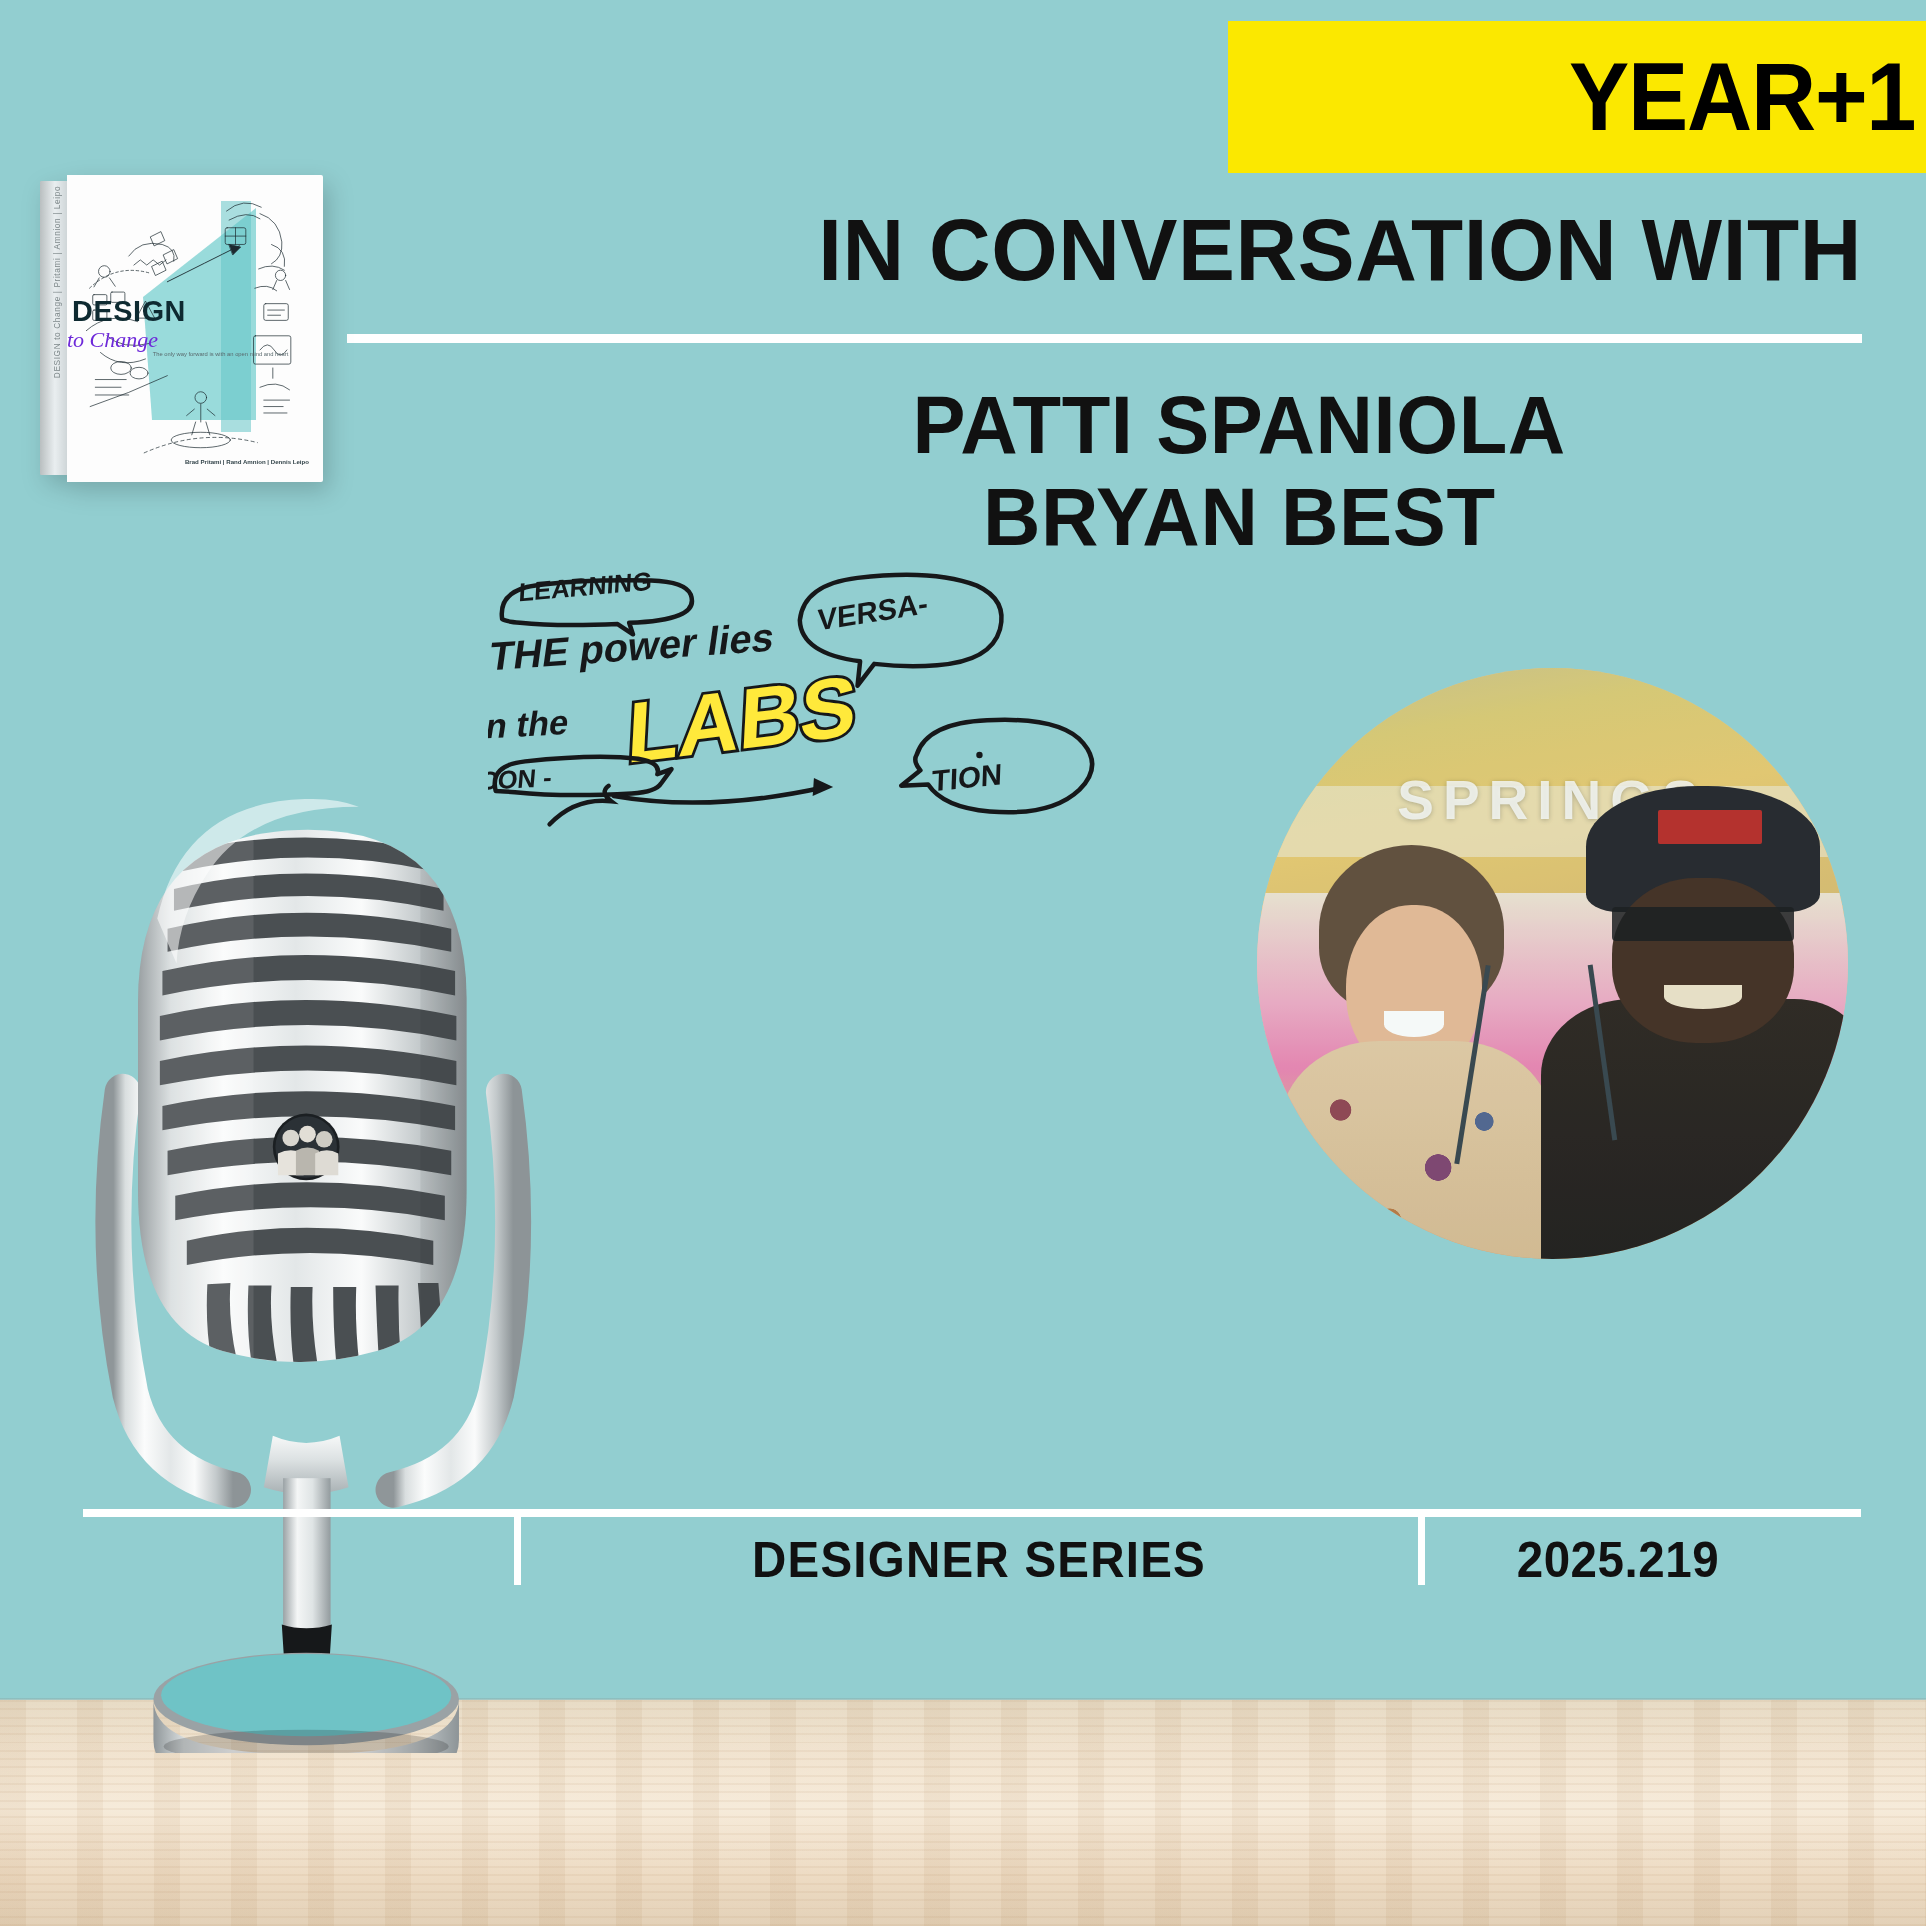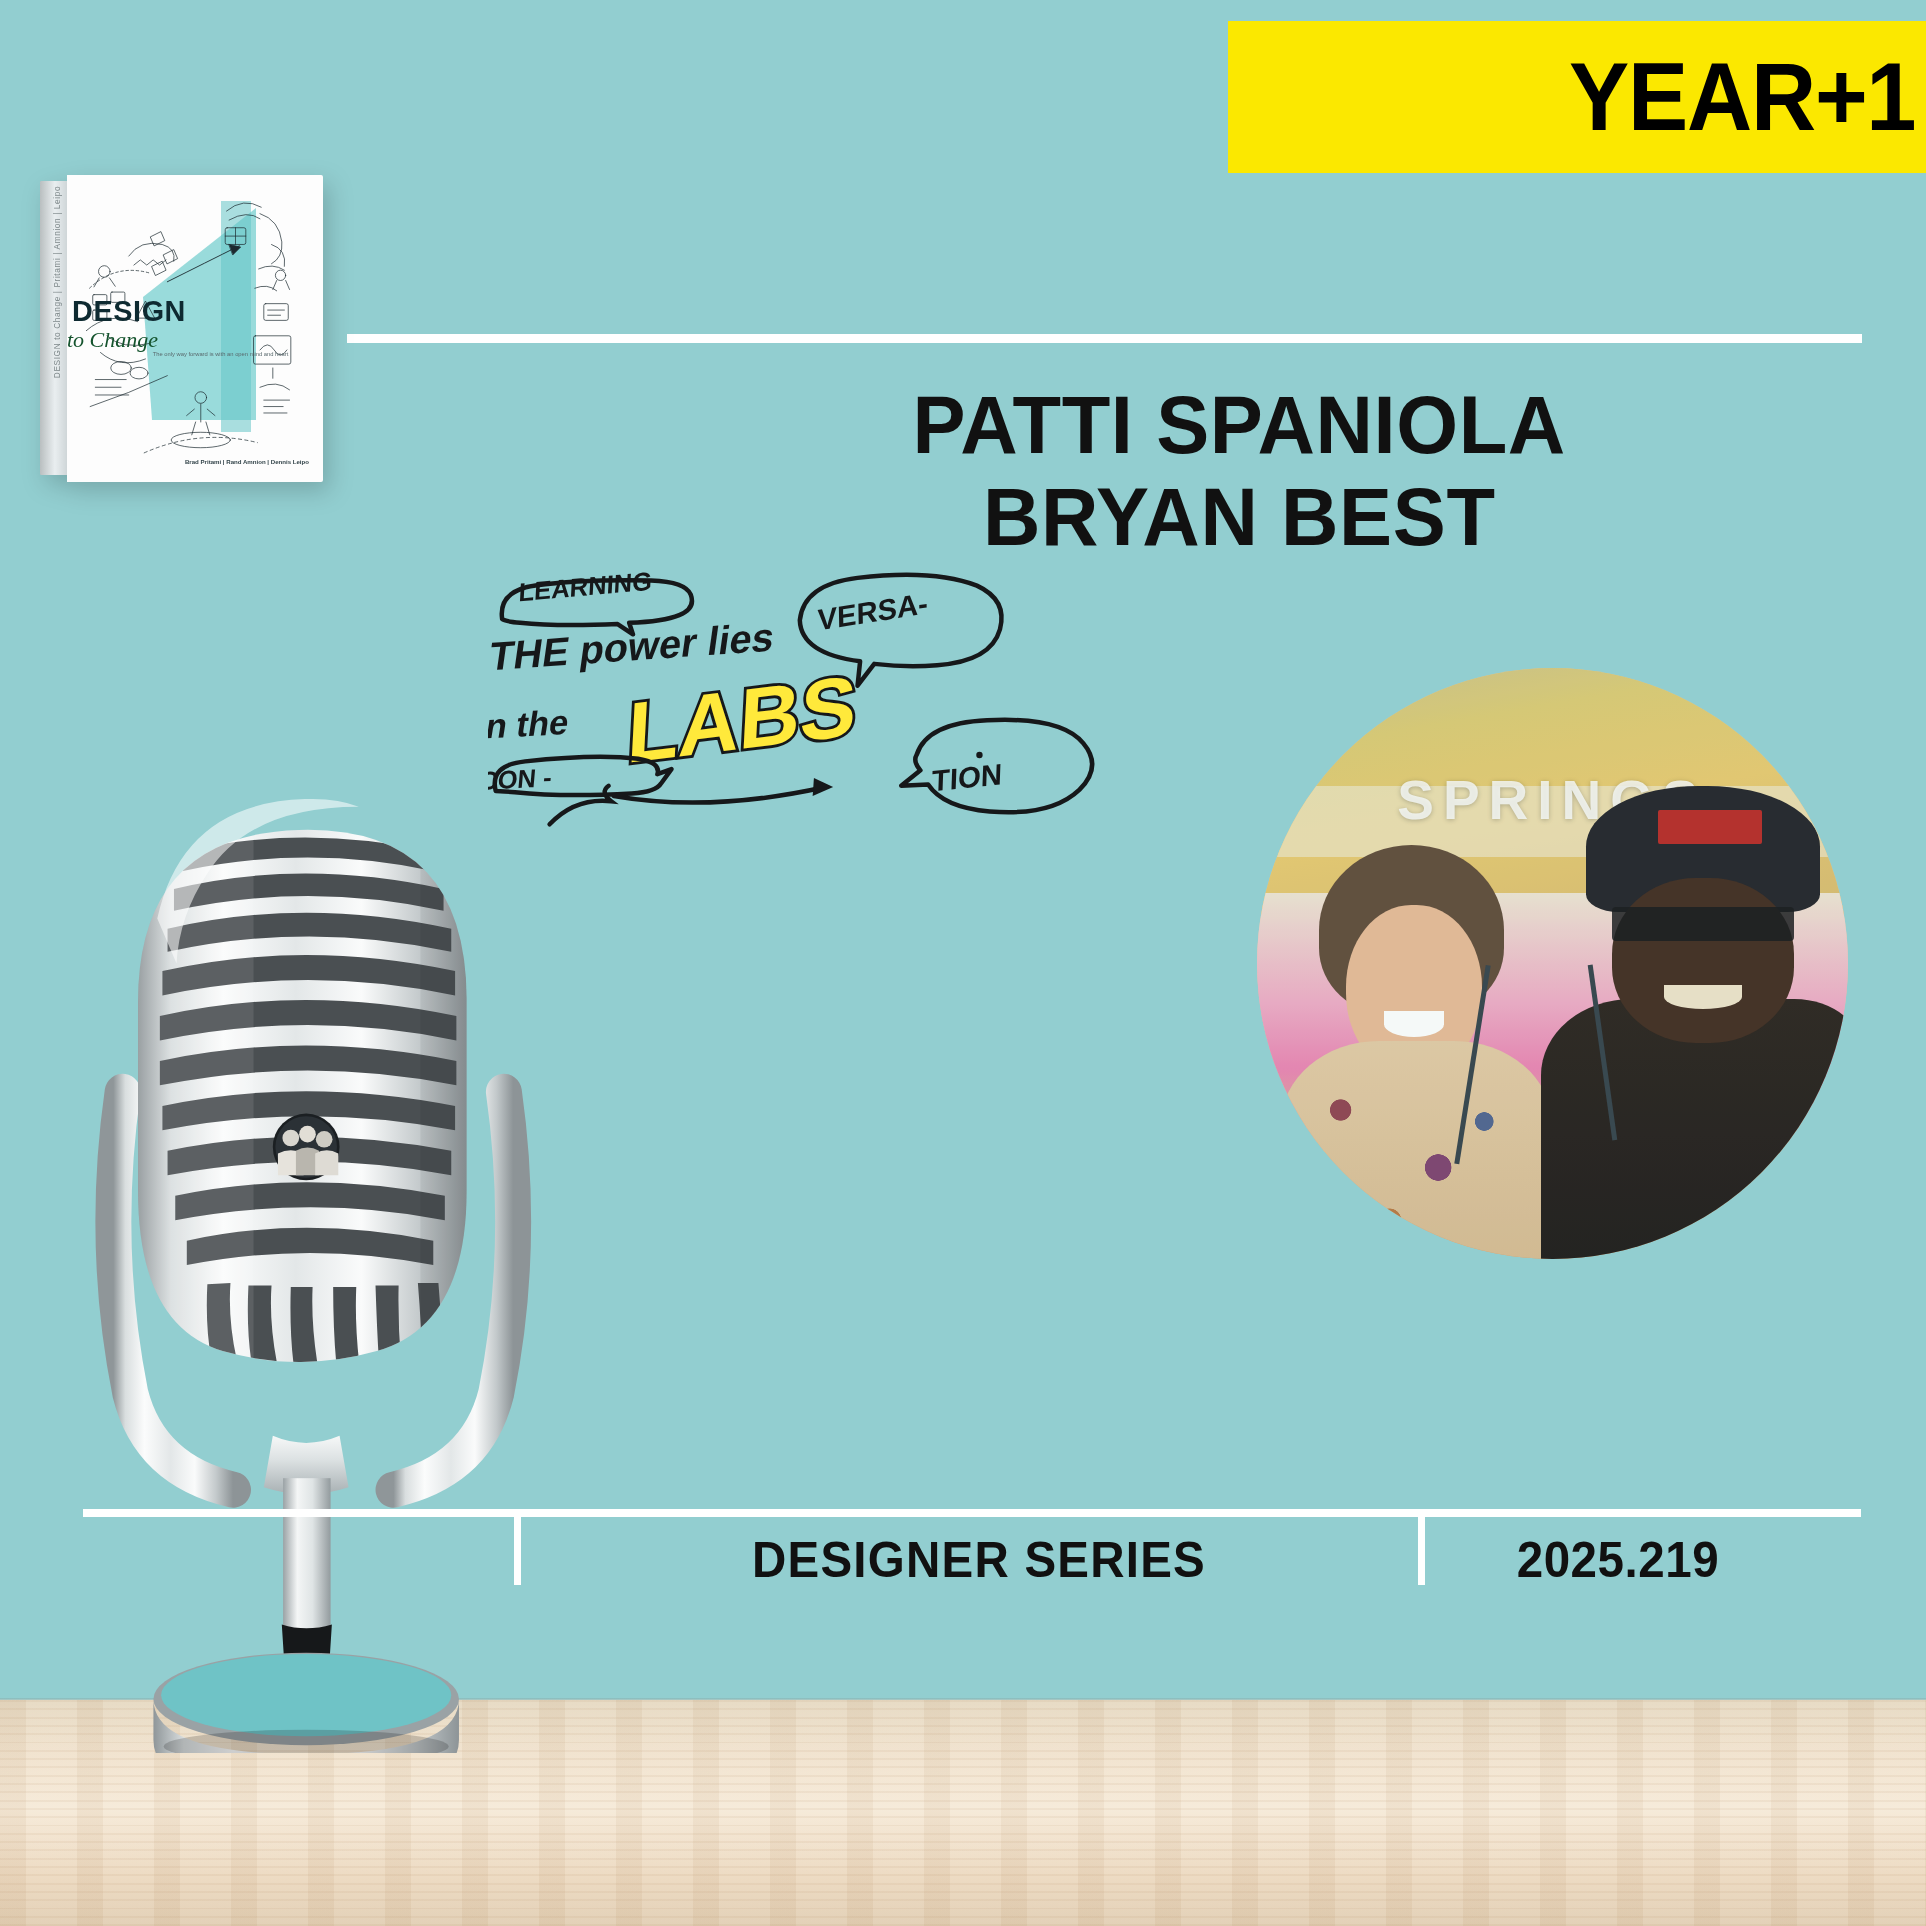--- a/index.html
+++ b/index.html
@@ -105,21 +105,21 @@
     position:absolute; inset:0;
   }
   #book-title {
     position:absolute; left:0; right:0; top:119px; text-align:left;
   }
   #book-title .d {
     font-size:30px; font-weight:bold; color:#0e2a31; letter-spacing:0.6px;
     display:block; transform:scaleX(.96);
   }
   #book-title .c {
-    font-size:22px; color:#14532d; font-style:italic; font-family:"Liberation Serif", serif;
+    font-size:22px; color:#6d28d9; font-style:italic; font-family:"Liberation Serif", serif;
     display:block; margin-top:-1.3px;
   }
   #book-sub {
     position:absolute; left:77px; right:26px; top:175px;
     font-size:5.8px; color:#59696d; text-align:center; line-height:1.4;
   }
   #book-authors {
     position:absolute; left:0; right:14px; bottom:16.7px;
     font-size:6.1px; font-weight:bold; color:#33444a; text-align:right;
   }
@@ -256,20 +256,23 @@
 
 <div id="poster">
 
   <div id="wood-edge"></div>
   <div id="wood-surface"></div>
 
   <div id="year-badge">
     <span class="txt">YEAR+1</span>
   </div>
 
+  <div id="headline">
+    <div class="line1">IN CONVERSATION WITH</div>
+  </div>
   <div id="title-rule"></div>
   <div id="guest-names">
     <span class="nm">PATTI SPANIOLA</span>
     <span class="nm">BRYAN BEST</span>
   </div>
 
   <div id="book-wrap">
     <div id="book-spine">
       <div id="book-spine-text">DESIGN to Change   |   Pritami  |  Amnion  |  Leipo</div>
     </div>

